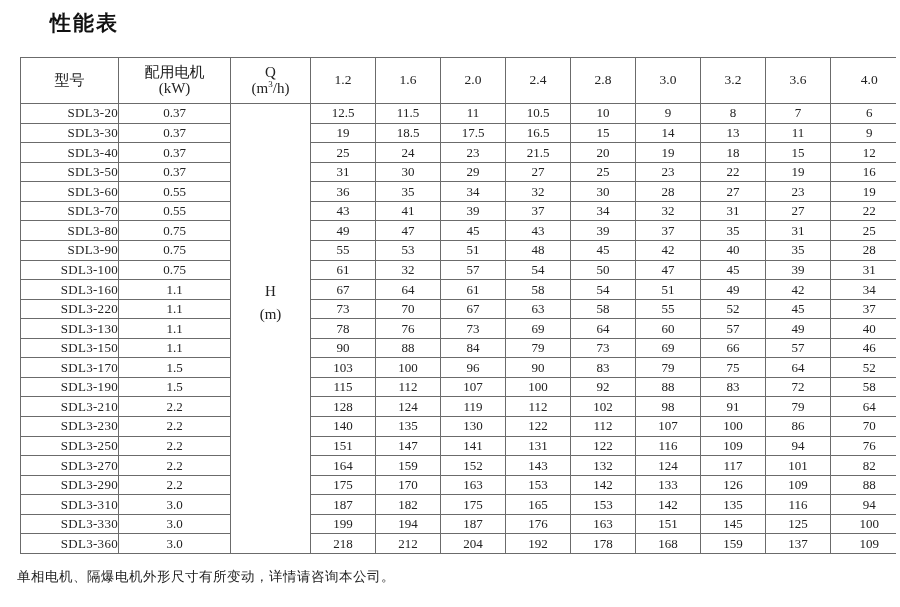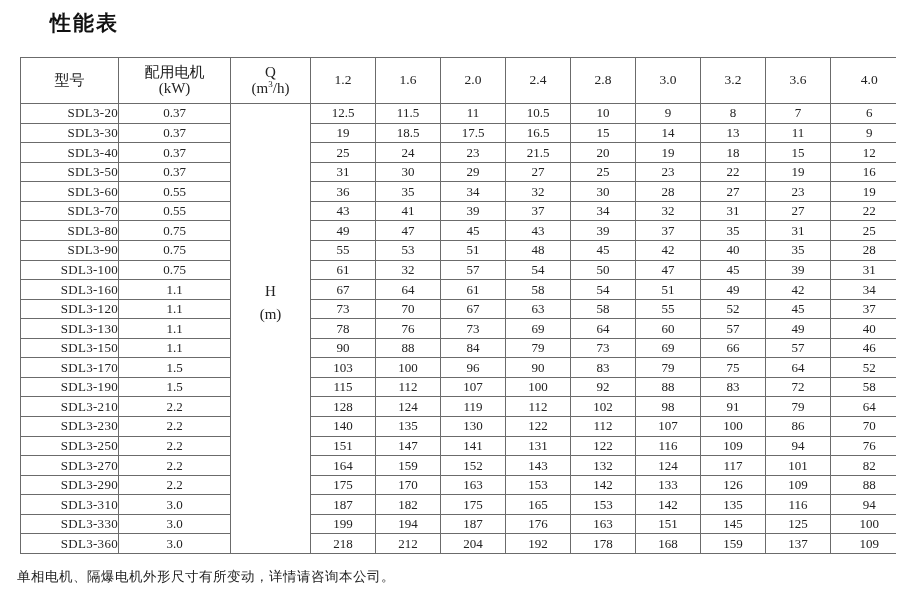--- a/index.html
+++ b/index.html
@@ -240,21 +240,21 @@
         <td>64</td>
         <td>61</td>
         <td>58</td>
         <td>54</td>
         <td>51</td>
         <td>49</td>
         <td>42</td>
         <td>34</td>
       </tr>
       <tr>
-        <td class="model">SDL3-120</td>
+        <td class="model">SDL3-220</td>
         <td>1.1</td>
         <td>73</td>
         <td>70</td>
         <td>67</td>
         <td>63</td>
         <td>58</td>
         <td>55</td>
         <td>52</td>
         <td>45</td>
         <td>37</td>

